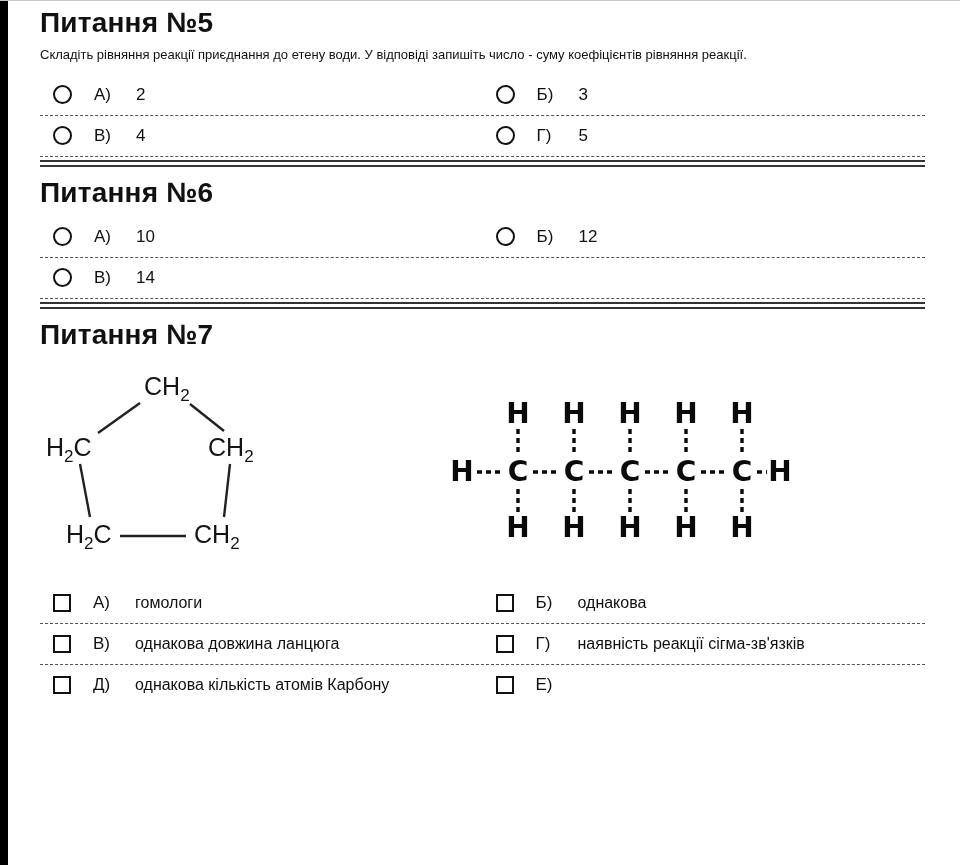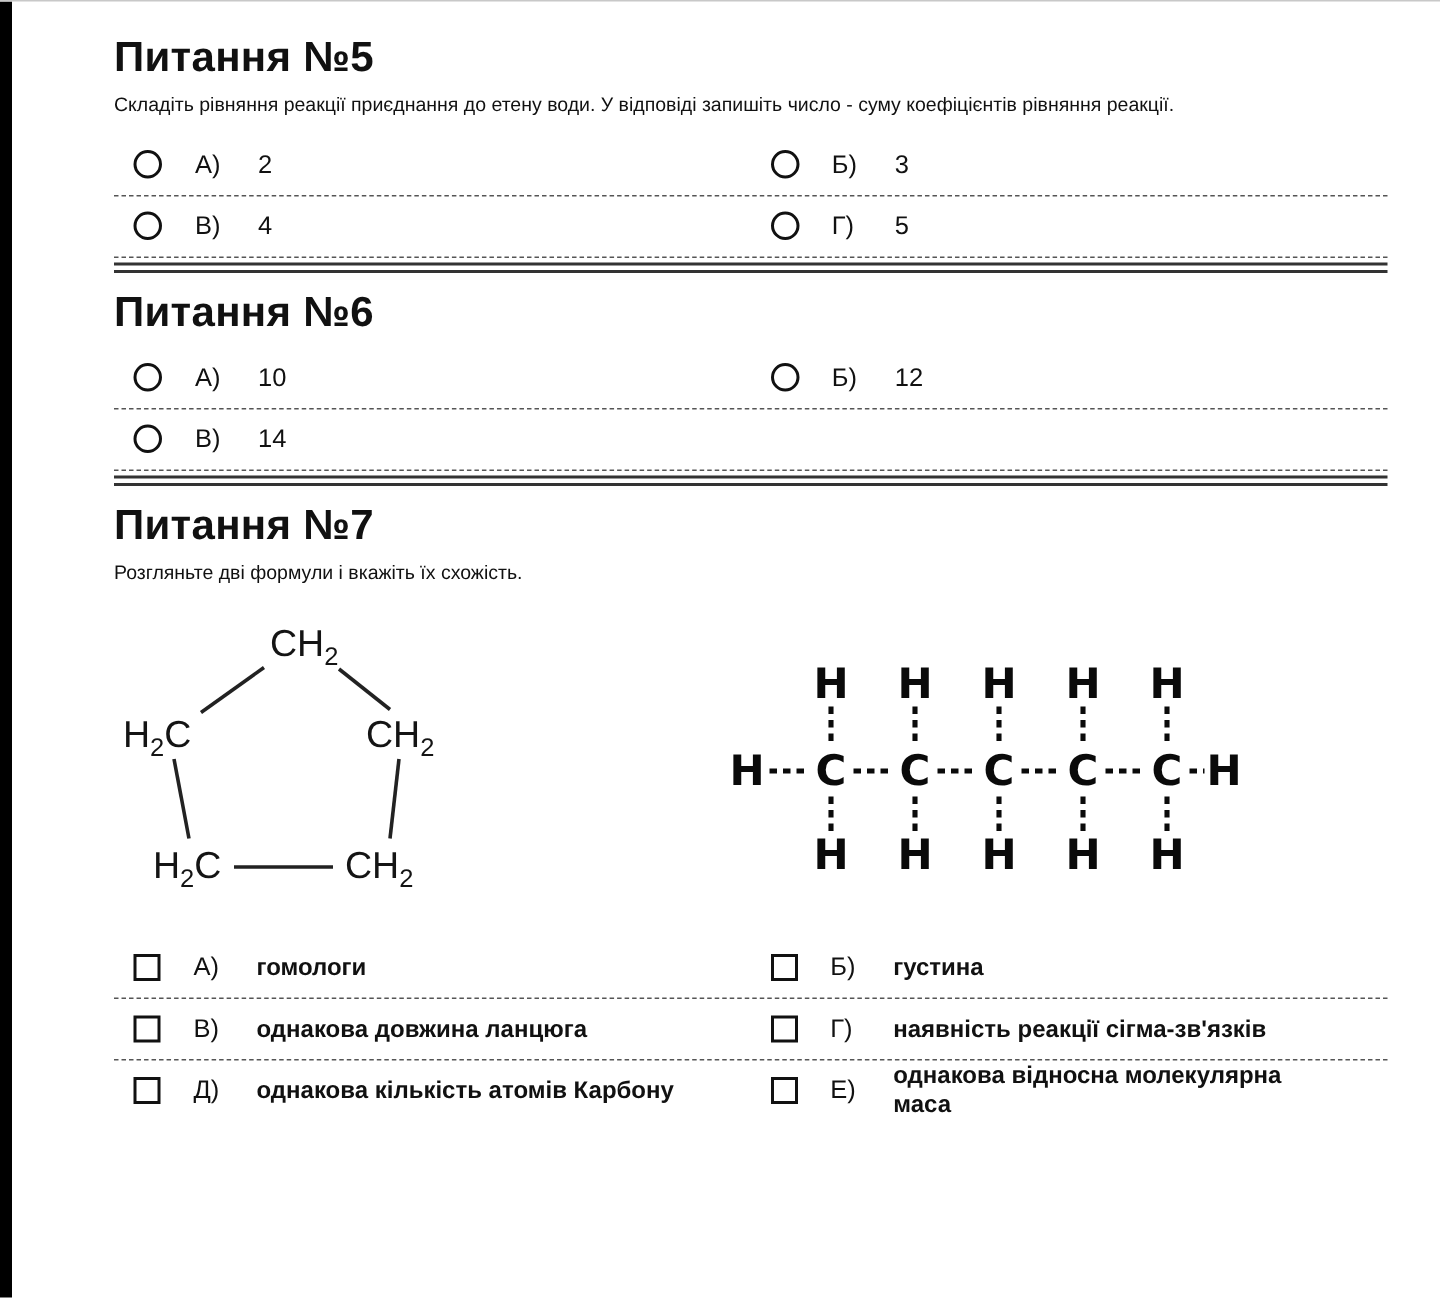--- a/index.html
+++ b/index.html
@@ -5,32 +5,32 @@
   * { box-sizing: border-box; margin: 0; padding: 0; }
   html, body { background: #ffffff; }
   body {
     width: 960px; height: 865px;
     font-family: "Liberation Sans", "DejaVu Sans", sans-serif;
     color: #111; overflow: hidden;
     border-top: 1px solid #c8c8c8;
     position: relative;
   }
   .left-bar { position: absolute; left: 0; top: 0; width: 8px; height: 865px; background: #000; }
-  .content { margin-left: 76px; margin-right: 35px; padding-top: 19px; }
+  .content { margin-left: 40px; margin-right: 35px; padding-top: 4px; }
 
   .q-title { font-size: 28px; font-weight: 700; margin: 2px 0 8px; letter-spacing: 0.2px; }
   .q-text  { font-size: 13px; line-height: 1.28; margin-bottom: 11px; max-width: 880px; }
 
   .opt-row { display: grid; grid-template-columns: 1fr 1fr; align-items: center; min-height: 40px; }
   .opt { display: flex; align-items: center; padding-left: 13px; }
   .radio    { width: 19px; height: 19px; border: 2px solid #111; border-radius: 50%; background: #fff; flex: 0 0 auto; }
   .checkbox { width: 18px; height: 18px; border: 2px solid #111; background: #fff; flex: 0 0 auto; }
   .letter { margin-left: 22px; width: 30px; font-size: 17px; flex: 0 0 auto; }
   .val { margin-left: 12px; font-size: 17px; }
-  .val.bold { font-weight: 700; font-size: 16px; max-width: 300px; line-height: 1.2; }
+  .val.bold { font-weight: 400; font-size: 16px; max-width: 300px; line-height: 1.2; }
 
   .dashed { border-top: 1px dashed #555; height: 0; }
   .q-sep { height: 7px; border-top: 2px solid #333; border-bottom: 2px solid #333; margin: 3px 0 10px; }
 
   .formulas { display: flex; align-items: flex-start; margin: 8px 0 24px; text-align: right; }
   #pentane-svg { margin-left: 180px; margin-top: 34px; }
 
   svg text { font-family: "Liberation Sans", "DejaVu Sans", sans-serif; font-size: 25px; fill: #141414; }
   svg .sub { font-size: 17px; }
   #cyclo-svg line { stroke: #222; stroke-width: 2.4; }
@@ -100,21 +100,20 @@
         <span class="val">14</span>
       </div>
       <div class="opt"></div>
     </div>
     <div class="dashed"></div>
     <div class="q-sep"></div>
   </section>
 
   <section>
     <h1 class="q-title">Питання №7</h1>
-    <p class="q-text">Розгляньте дві формули і вкажіть їх схожість.</p>
 
     <div class="formulas">
       <svg id="cyclo-svg" width="230" height="200" viewBox="0 0 230 200">
           <line x1="100" y1="44" x2="58" y2="74"></line>
           <line x1="150" y1="45" x2="184" y2="72"></line>
           <line x1="40" y1="105" x2="50" y2="158"></line>
           <line x1="190" y1="105" x2="184" y2="158"></line>
           <line x1="80" y1="177" x2="146" y2="177"></line>
           <text x="104" y="36"><tspan>C</tspan><tspan>H</tspan><tspan class="sub" dy="6">2</tspan></text>
           <text x="6" y="97"><tspan>H</tspan><tspan class="sub" dy="6">2</tspan><tspan dy="-6">C</tspan></text>
@@ -161,21 +160,21 @@
 
     <div class="opt-row">
       <div class="opt">
         <span class="checkbox"></span>
         <span class="letter">А)</span>
         <span class="val bold">гомологи</span>
       </div>
       <div class="opt">
         <span class="checkbox"></span>
         <span class="letter">Б)</span>
-        <span class="val bold">густина</span>
+        <span class="val bold">однакова</span>
       </div>
     </div>
     <div class="dashed"></div>
     <div class="opt-row">
       <div class="opt">
         <span class="checkbox"></span>
         <span class="letter">В)</span>
         <span class="val bold">однакова довжина ланцюга</span>
       </div>
       <div class="opt">
@@ -187,18 +186,17 @@
     <div class="dashed"></div>
     <div class="opt-row">
       <div class="opt">
         <span class="checkbox"></span>
         <span class="letter">Д)</span>
         <span class="val bold">однакова кількість атомів Карбону</span>
       </div>
       <div class="opt">
         <span class="checkbox"></span>
         <span class="letter">Е)</span>
-        <span class="val bold">однакова відносна молекулярна маса</span>
       </div>
     </div>
   </section>
 
 </div>
 
 </body></html>

